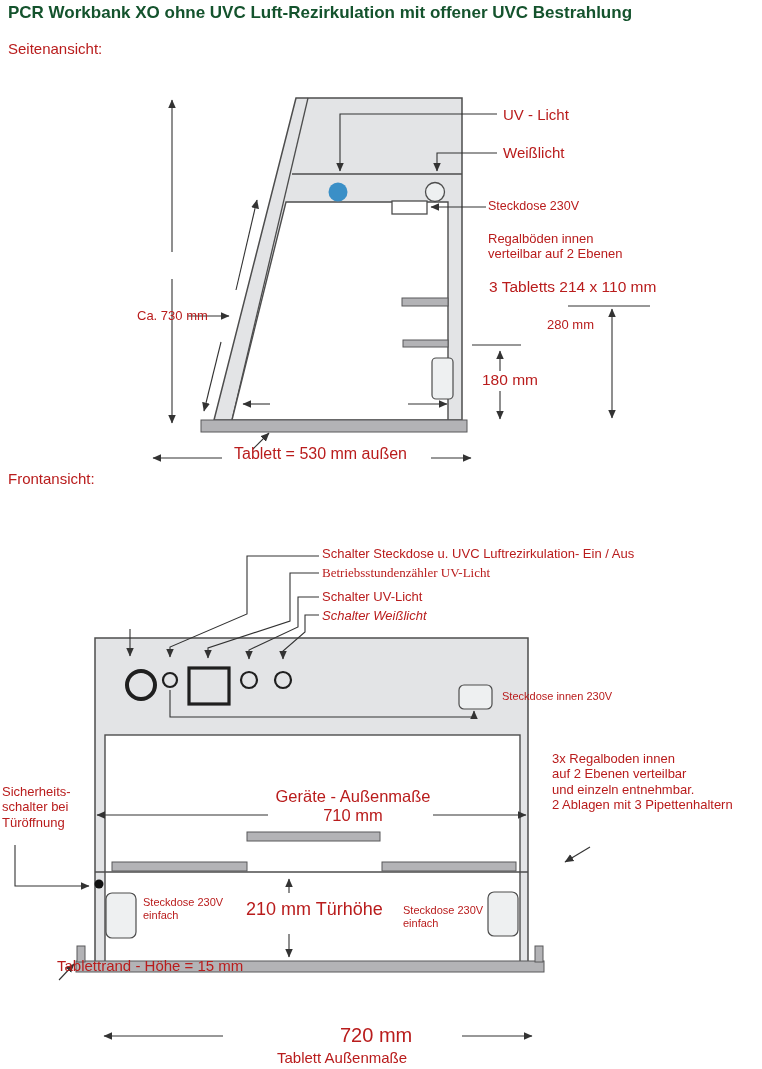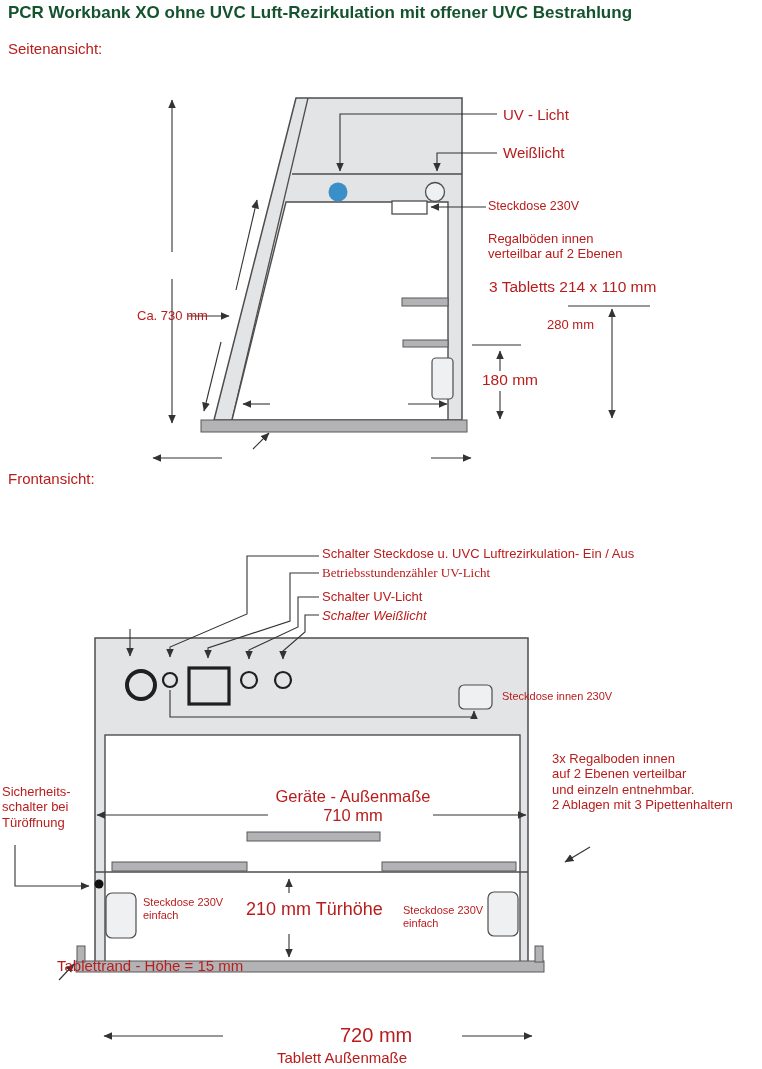--- a/index.html
+++ b/index.html
@@ -115,20 +115,21 @@
 
   <div class="lbl" style="left:503px;top:106px;font-size:15px;">UV - Licht</div>
   <div class="lbl" style="left:503px;top:144px;font-size:15px;">Weißlicht</div>
   <div class="lbl" style="left:488px;top:199px;font-size:12.5px;">Steckdose 230V</div>
   <div class="lbl" style="left:488px;top:231px;font-size:13px;">Regalböden innen
 verteilbar auf 2 Ebenen</div>
   <div class="lbl" style="left:489px;top:278px;font-size:15.5px;">3 Tabletts  214 x 110 mm</div>
   <div class="lbl" style="left:547px;top:317px;font-size:13px;">280 mm</div>
   <div class="lbl" style="left:482px;top:371px;font-size:15.5px;">180 mm</div>
   <div class="lbl" style="left:137px;top:260px;font-size:13px;margin-top:48px;">Ca. 730 mm</div>
+  <div class="lbl" style="left:234px;top:445px;font-size:16px;">Tablett = 530 mm außen</div>
 
   <div class="lbl h15" style="left:8px;top:470px;">Frontansicht:</div>
   <div class="lbl" style="left:322px;top:546px;font-size:13px;">Schalter Steckdose u. UVC Luftrezirkulation- Ein / Aus</div>
   <div class="lbl" style="left:322px;top:565px;font-size:13px;font-family:Liberation Serif, serif;">Betriebsstundenzähler UV-Licht</div>
   <div class="lbl" style="left:322px;top:589px;font-size:13px;">Schalter UV-Licht</div>
   <div class="lbl" style="left:322px;top:608px;font-size:13px;font-style:italic;">Schalter Weißlicht</div>
   <div class="lbl" style="left:502px;top:690px;font-size:11px;">Steckdose innen 230V</div>
   <div class="lbl" style="left:258px;top:787px;width:190px;text-align:center;font-size:16.5px;">Geräte - Außenmaße
 710 mm</div>
   <div class="lbl" style="left:246px;top:899px;font-size:18px;">210 mm Türhöhe</div>

